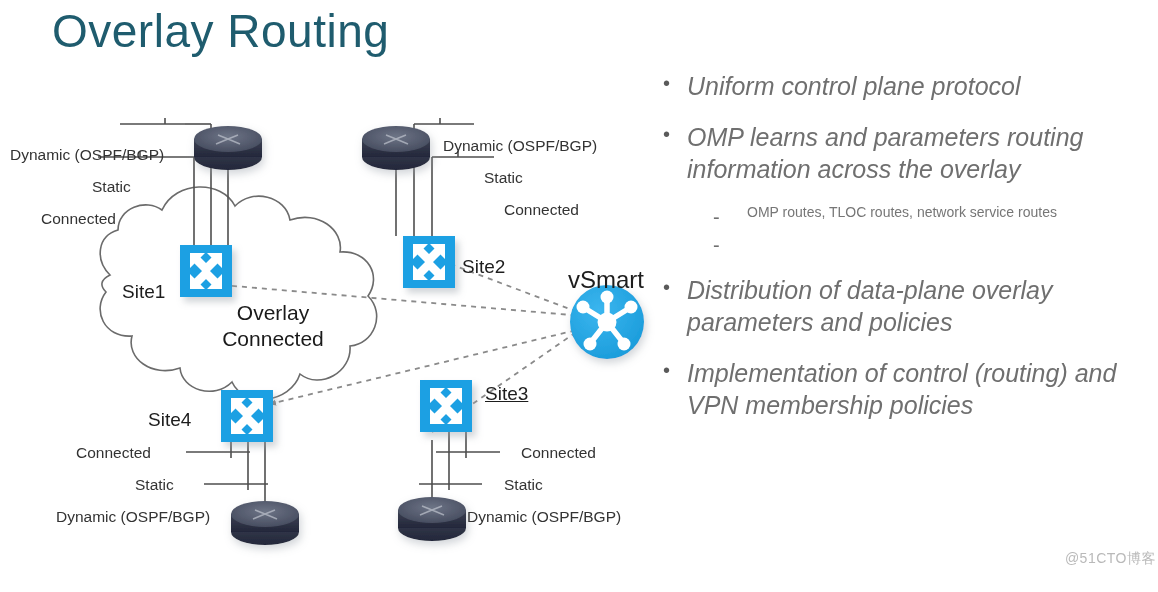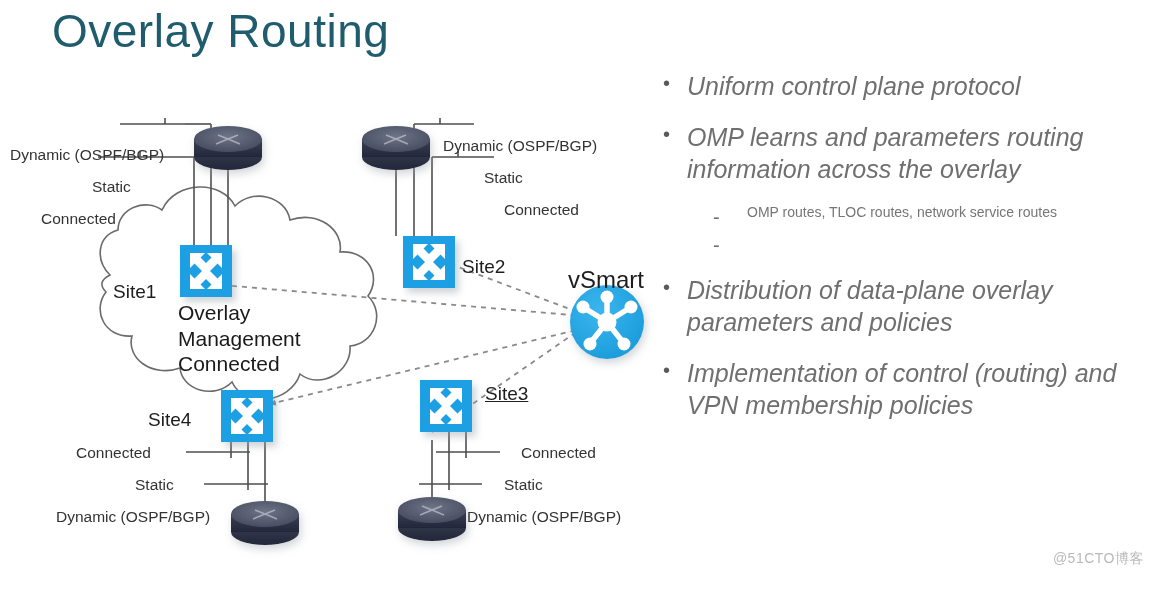--- a/index.html
+++ b/index.html
@@ -57,21 +57,21 @@
     position: absolute;
     font-size: 19px;
     color: #1d1d1d;
     white-space: nowrap;
     line-height: 1;
   }
   .cloud-text {
     position: absolute;
     font-size: 21px;
     color: #1a1a1a;
-    text-align: left;
+    text-align: center;
     line-height: 1.22;
     white-space: nowrap;
   }
   .vsmart-label {
     position: absolute;
     font-size: 24px;
     color: #1d1d1d;
     white-space: nowrap;
     line-height: 1;
   }
@@ -128,21 +128,21 @@
     flex: 1 1 auto;
     font-size: 14px;
     line-height: 1.28;
     color: #767676;
     font-weight: 300;
   }
 
   
   #watermark {
     position: absolute;
-    right: 14px;
+    right: 2px;
     bottom: 8px;
     font-size: 14px;
     color: #b9b9b9;
     white-space: nowrap;
     letter-spacing: 0.5px;
   }
 </style>
 </head>
 <body>
 
@@ -338,40 +338,39 @@
           <circle cx="631" cy="247" r="6.5"></circle>
           <circle cx="590" cy="284" r="6.5"></circle>
           <circle cx="624" cy="284" r="6.5"></circle>
         </g>
       </g>
     </svg>
 
     <div class="diag-label" style="left:10px; top:87px;">Dynamic (OSPF/BGP)</div>
     <div class="diag-label" style="left:92px; top:119px;">Static</div>
     <div class="diag-label" style="left:41px; top:151px;">Connected</div>
-    <div class="site-label" style="left:113px; top:222px;">Site1</div>
+    <div class="site-label" style="left:122px; top:222px;">Site1</div>
 
     <div class="diag-label" style="left:443px; top:78px;">Dynamic (OSPF/BGP)</div>
     <div class="diag-label" style="left:484px; top:110px;">Static</div>
     <div class="diag-label" style="left:504px; top:142px;">Connected</div>
     <div class="site-label" style="left:462px; top:189px;margin-top:8px;">Site2</div>
 
     <div class="site-label" style="left:485px; top:324px;text-decoration:underline;">Site3</div>
     <div class="diag-label" style="left:521px; top:385px;">Connected</div>
     <div class="diag-label" style="left:504px; top:417px;">Static</div>
     <div class="diag-label" style="left:467px; top:449px;">Dynamic (OSPF/BGP)</div>
 
     <div class="site-label" style="left:148px; top:350px;">Site4</div>
     <div class="diag-label" style="left:76px; top:385px;">Connected</div>
     <div class="diag-label" style="left:135px; top:417px;">Static</div>
     <div class="diag-label" style="left:56px; top:449px;">Dynamic (OSPF/BGP)</div>
 
     <div class="cloud-text" style="left:178px; top:240px; width:190px;">
       <div>Overlay</div>
-      <div>Management</div>
       <div>Connected</div>
     </div>
 
     <div class="vsmart-label" style="left:568px; top:208px;">vSmart</div>
   </div>
 
   <div id="bullets">
 
     <div class="bullet-row">
       <div class="bullet-dot">•</div>

